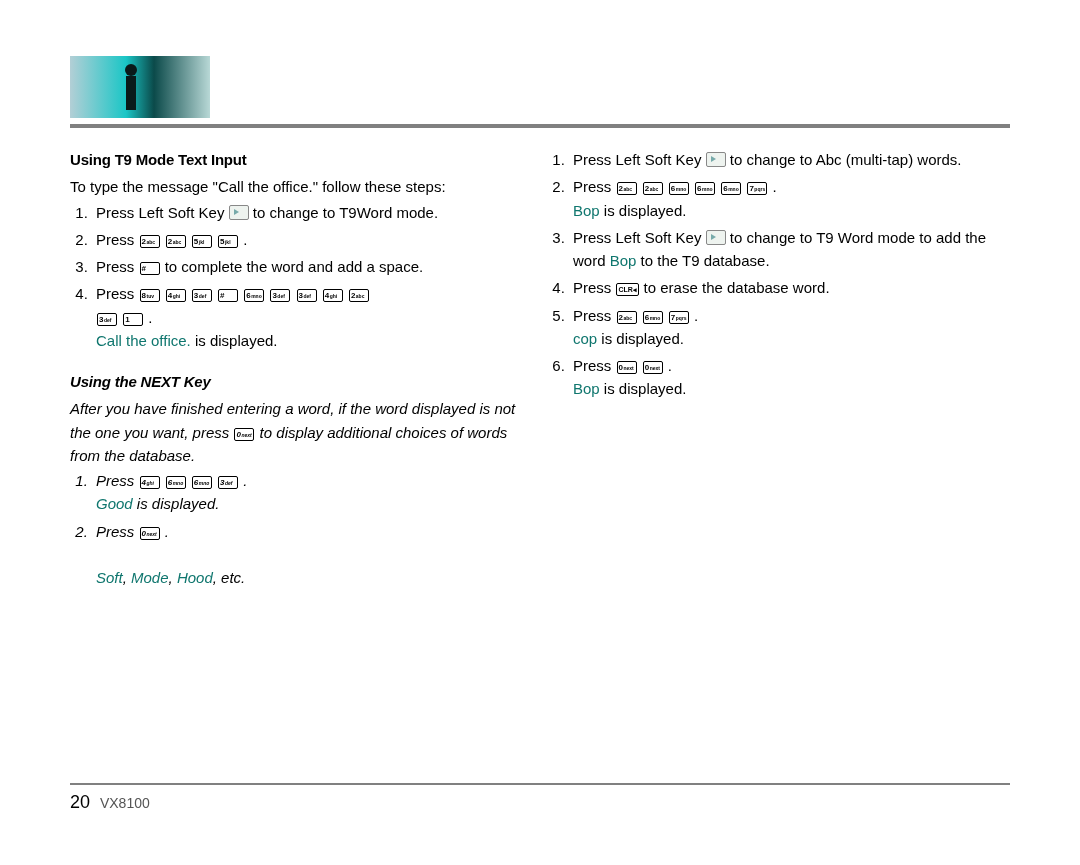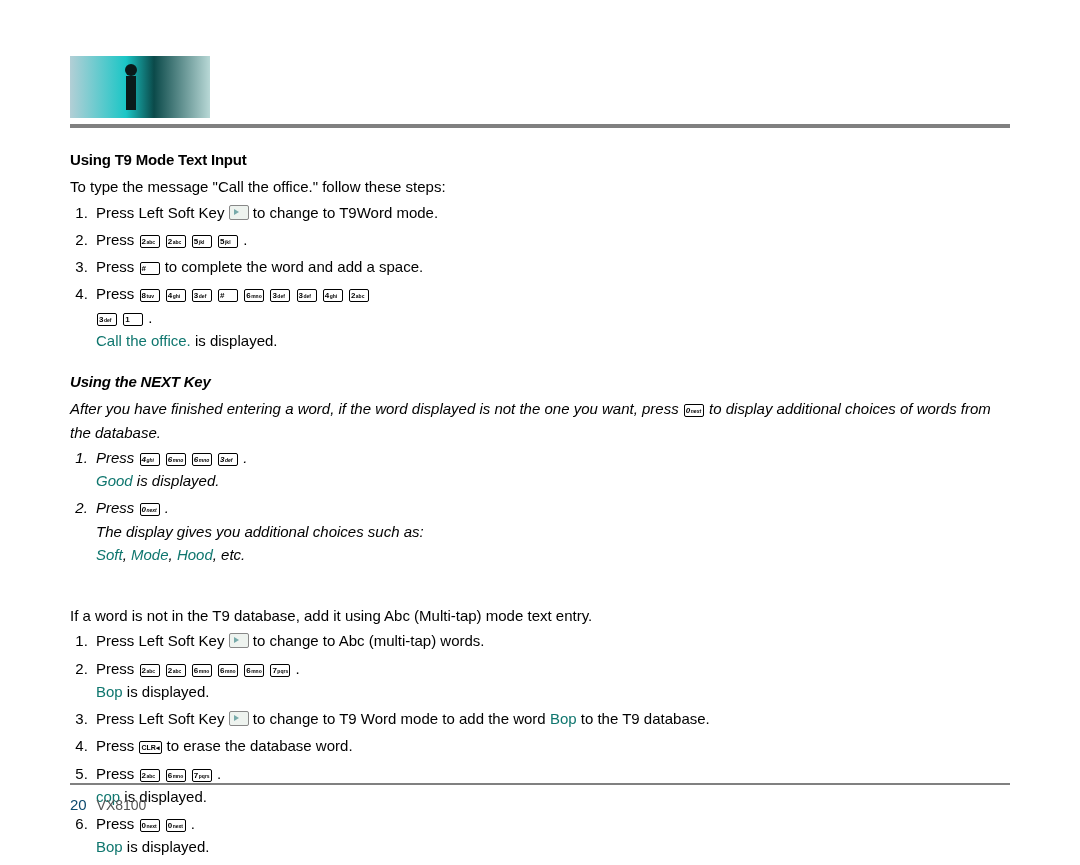--- a/index.html
+++ b/index.html
@@ -41,22 +41,21 @@
     left: 56px; top: 20px;
     width: 10px; height: 34px;
     background: #0a1a1a;
   }
   .divider {
     border-top: 4px solid #808080;
     margin: 0 0 20px 0;
   }
   .columns {
     display: flex;
-    gap: 30px;
-    flex-direction: column;
+    gap: 14px;
   }
   .col {
     flex: 1;
     line-height: 1.55;
   }
   h4 {
     font-size: 15px;
     font-weight: bold;
     margin: 0 0 4px 0;
     font-family: "Arial Narrow", Arial, sans-serif;
@@ -129,22 +128,22 @@
     bottom: 80px;
   }
   .footer {
     position: absolute;
     left: 70px;
     bottom: 52px;
     font-size: 14px;
     color: #555;
   }
   .footer .pg {
-    font-size: 15px;
-    color: #0c4a6e;
+    font-size: 18px;
+    color: #000000;
     margin-right: 6px;
   }
   .sect { margin-top: 18px; font-style: italic; }
 </style>
 </head>
 <body>
 
 <div class="page">
   <div class="header-img"></div>
   <div class="divider"></div>
@@ -205,31 +204,30 @@
           <span class="key"><span>6</span><sub>mno</sub></span>
           <span class="key"><span>6</span><sub>mno</sub></span>
           <span class="key"><span>3</span><sub>def</sub></span> .
           <br>
           <span class="green">Good</span><span> is displayed.</span>
         </li>
         <li>
           <span>Press </span>
           <span class="key"><span>0</span><sub>next</sub></span> .
           <br>
-          <span>The display gives you additional choices such as:</span><br>
+          <br>
           <span class="green">Soft</span>,
           <span class="green">Mode</span>,
           <span class="green">Hood</span><span>, etc.</span>
         </li>
       </ol>
       </div>
     </div>
 
     <div class="col">
-      <p>If a word is not in the T9 database, add it using Abc (Multi-tap) mode text entry.</p>
       <ol>
         <li>
           <span>Press Left Soft Key </span>
           <span class="softkey"></span>
           <span> to change to Abc (multi-tap) words.</span>
         </li>
         <li>
           <span>Press </span>
           <span class="key"><span>2</span><sub>abc</sub></span>
           <span class="key"><span>2</span><sub>abc</sub></span>

